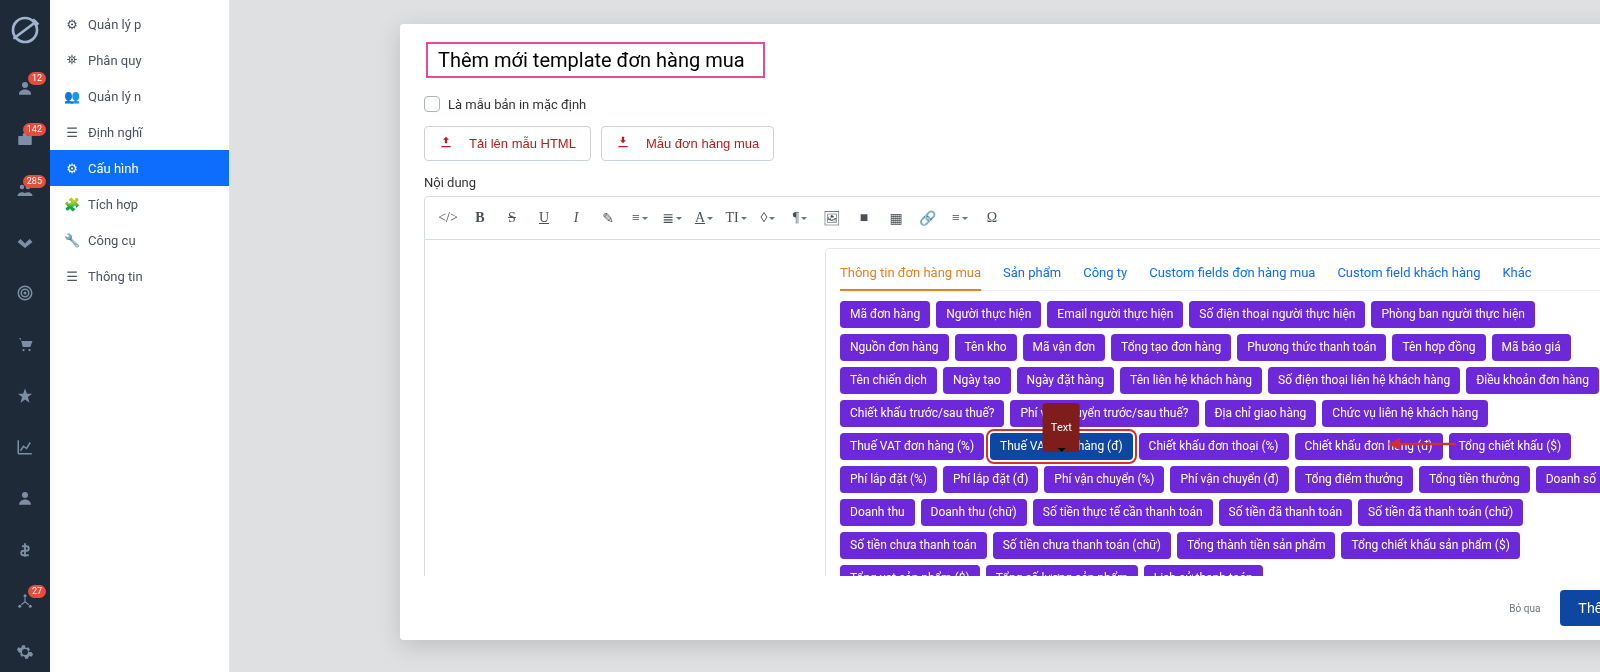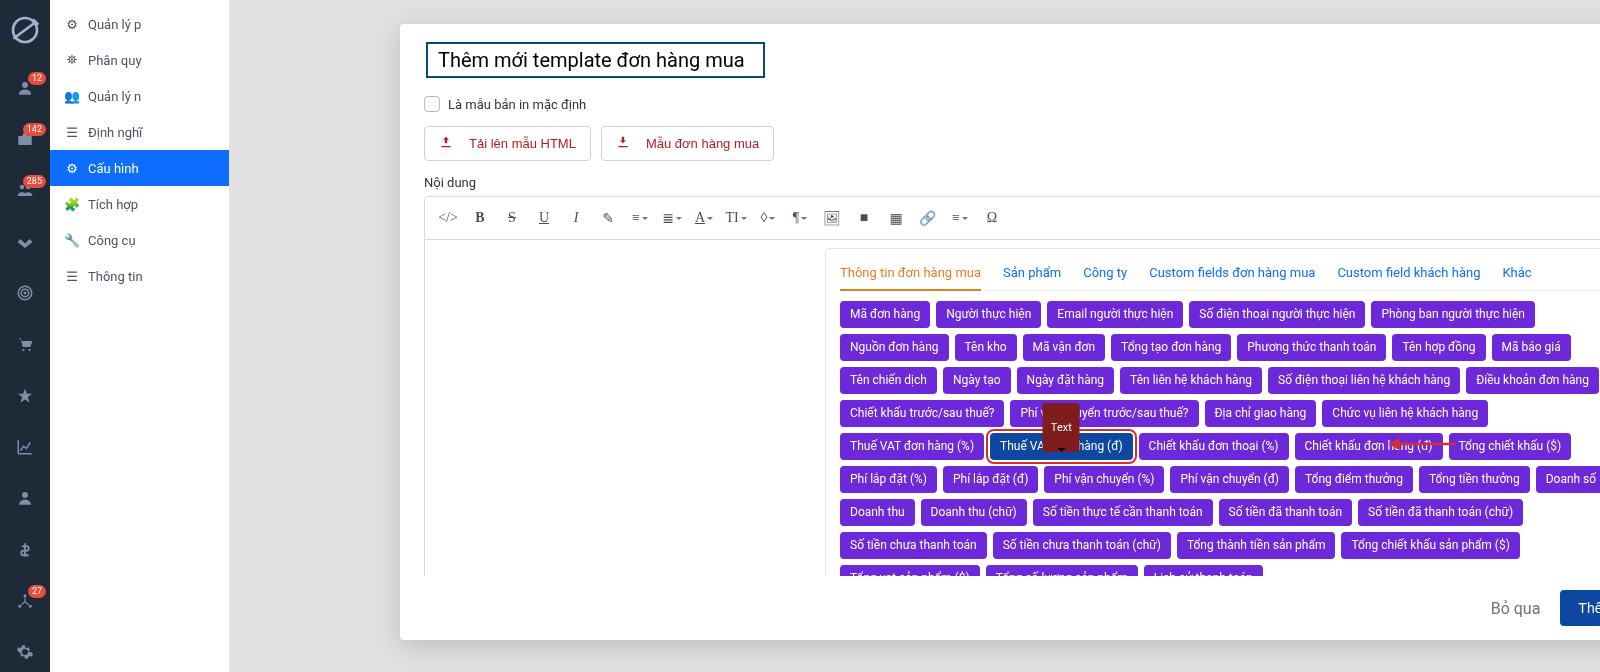--- a/index.html
+++ b/index.html
@@ -12,21 +12,21 @@
   .badge { position: absolute; top: 4px; right: 4px; background: #e74c3c; color: #fff; font-size: 9px; padding: 1px 4px; border-radius: 8px; line-height: 11px; min-width: 14px; text-align: center; }
   .sidemenu { width: 180px; background: #fff; border-right: 1px solid #e2e6ea; padding-top: 6px; }
   .side-item { display: flex; align-items: center; gap: 8px; padding: 10px 14px; color: #4a5260; font-size: 13px; cursor: pointer; white-space: nowrap; overflow: hidden; }
   .side-item.active { background: #0d6efd; color: #fff; }
   .side-item .mi { width: 16px; height: 16px; display: inline-flex; align-items: center; justify-content: center; }
   .main { flex: 1; position: relative; background: #f2f4f6; }
   .topbtn { position: absolute; top: 82px; right: 18px; background: #0d47a1; color: #fff; border: none; border-radius: 4px; padding: 9px 16px; font-size: 13px; cursor: pointer; }
   .modal-backdrop { position: absolute; inset: 0; background: rgba(0,0,0,0.08); }
   .modal { position: absolute; left: 170px; top: 24px; width: 1284px; height: 616px; background: #fff; border-radius: 4px; box-shadow: 0 6px 24px rgba(0,0,0,.15); display: flex; flex-direction: column; }
   .modal-hdr { display: flex; align-items: center; padding: 18px 26px 10px; }
-  .modal-title-wrap { border: 2px solid #0c4a6e; padding: 4px 18px 4px 10px; }
+  .modal-title-wrap { border: 2px solid #ec4899; padding: 4px 18px 4px 10px; }
   .modal-title { font-size: 20px; font-weight: 400; color: #000; }
   .modal-body { flex: 1; overflow: hidden; position: relative; padding: 0 24px; }
   .scroll-wrap { position: absolute; top: 0; left: 24px; right: 10px; bottom: 0; overflow-y: auto; padding-right: 14px; }
   .chk-row { display: flex; align-items: center; gap: 8px; padding: 8px 0 14px; }
   .chk-box { width: 16px; height: 16px; border: 1.5px solid #adb5bd; border-radius: 4px; }
   .btn-outline { display: inline-flex; align-items: center; gap: 16px; border: 1px solid #cbd2da; background: #fff; border-radius: 4px; padding: 8px 14px; color: #b91c1c; font-size: 13px; cursor: pointer; }
   .btn-row { display: flex; gap: 10px; margin-bottom: 14px; }
   .lbl { font-size: 13px; color: #333; margin-bottom: 6px; }
   .toolbar { border: 1px solid #d6dbe1; border-radius: 4px 4px 0 0; background: #fff; display: flex; align-items: center; padding: 6px 8px; gap: 2px; flex-wrap: nowrap; }
   .tb-btn { width: 30px; height: 30px; display: flex; align-items: center; justify-content: center; color: #495057; cursor: pointer; border-radius: 3px; font-family: Georgia, serif; font-size: 14px; }
@@ -38,21 +38,21 @@
   .tabs-panel { margin: 8px 8px 0 0; border: 1px solid #e2e6ea; border-radius: 4px; padding: 10px 14px 14px; }
   .tabrow { display: flex; flex-wrap: wrap; gap: 22px; border-bottom: 1px solid #eee; padding-bottom: 4px; margin-bottom: 10px; }
   .tab { color: #0d6efd; font-size: 13px; padding: 6px 0; cursor: pointer; white-space: nowrap; }
   .tab.active { color: #e67e22; border-bottom: 2px solid #e67e22; margin-bottom: -5px; }
   .tag-area { display: flex; flex-wrap: wrap; gap: 6px; }
   .tag { background: #6d28d9; color: #fff; border-radius: 4px; padding: 5px 10px; font-size: 12px; cursor: pointer; white-space: nowrap; line-height: 17px; position: relative; }
   .tag.hl { background: #0d47a1; outline: 2px solid #d32f2f; outline-offset: 2px; z-index: 5; }
   .tooltip { position: absolute; background: #7f1d1d; color: #fff; font-size: 11px; padding: 16px 8px; border-radius: 3px; top: -30px; left: 50%; transform: translateX(-50%); }
   .tooltip::after { content: ""; position: absolute; bottom: -4px; left: 50%; margin-left: -4px; border: 4px solid transparent; border-top-color: #000; }
   .modal-ftr { padding: 14px 24px; display: flex; justify-content: flex-end; gap: 20px; align-items: center; border-top: none; }
-  .btn-skip { color: #6c757d; cursor: pointer; font-size: 16px; }
+  .btn-skip { color: #6c757d; cursor: pointer; font-size: 10px; }
   .btn-primary { background: #0d47a1; color: #fff; border: none; border-radius: 4px; padding: 10px 18px; font-size: 14px; cursor: pointer; }
   .arrow-annot { position: absolute; pointer-events: none; }
 </style>
 </head>
 <body>
 
 <div class="app">
 
   <div class="iconbar">
     <div class="logo">

